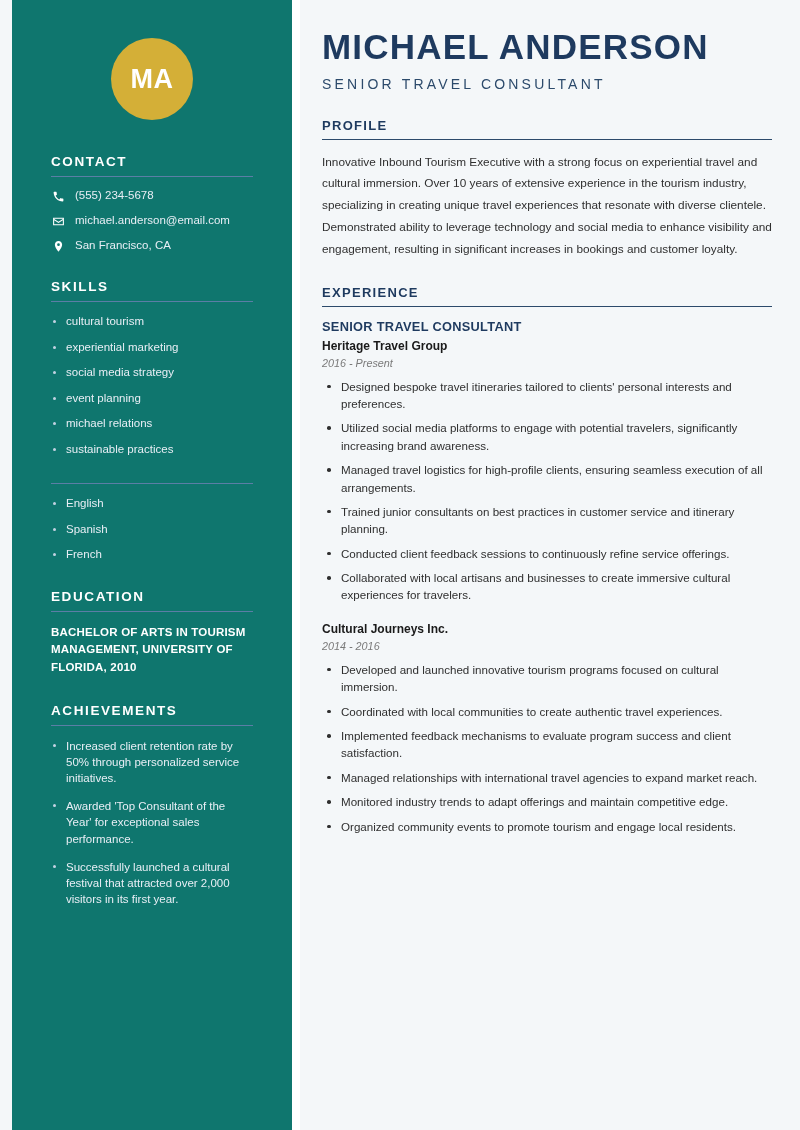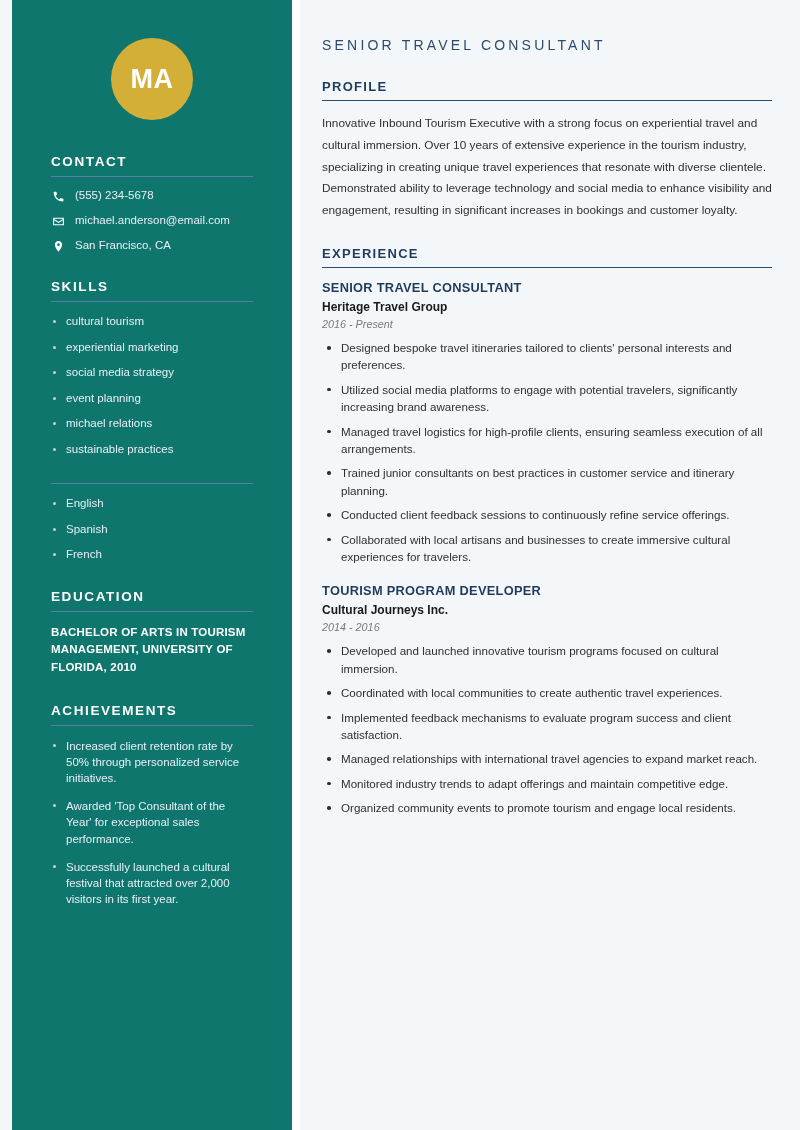--- a/index.html
+++ b/index.html
@@ -318,20 +318,21 @@
         <li>Successfully launched a cultural festival that attracted over 2,000 visitors in its first year.</li>
       </ul>
     </section>
 
   </aside>
 
   <div class="gutter"></div>
 
   <main class="main">
 
+    <h1 class="name">MICHAEL ANDERSON</h1>
     <div class="title">SENIOR TRAVEL CONSULTANT</div>
 
     <section>
       <div class="main-heading">PROFILE</div>
       <div class="main-rule"></div>
       <p class="profile-text">Innovative Inbound Tourism Executive with a strong focus on experiential travel and cultural immersion. Over 10 years of extensive experience in the tourism industry, specializing in creating unique travel experiences that resonate with diverse clientele. Demonstrated ability to leverage technology and social media to enhance visibility and engagement, resulting in significant increases in bookings and customer loyalty.</p>
     </section>
 
     <section class="experience-block">
       <div class="main-heading">EXPERIENCE</div>
@@ -345,21 +346,20 @@
           <li>Designed bespoke travel itineraries tailored to clients' personal interests and preferences.</li>
           <li>Utilized social media platforms to engage with potential travelers, significantly increasing brand awareness.</li>
           <li>Managed travel logistics for high-profile clients, ensuring seamless execution of all arrangements.</li>
           <li>Trained junior consultants on best practices in customer service and itinerary planning.</li>
           <li>Conducted client feedback sessions to continuously refine service offerings.</li>
           <li>Collaborated with local artisans and businesses to create immersive cultural experiences for travelers.</li>
         </ul>
       </div>
 
       <div class="job">
-        <div class="job-title">TOURISM PROGRAM DEVELOPER</div>
         <div class="job-company">Cultural Journeys Inc.</div>
         <div class="job-dates">2014 - 2016</div>
         <ul class="job-bullets">
           <li>Developed and launched innovative tourism programs focused on cultural immersion.</li>
           <li>Coordinated with local communities to create authentic travel experiences.</li>
           <li>Implemented feedback mechanisms to evaluate program success and client satisfaction.</li>
           <li>Managed relationships with international travel agencies to expand market reach.</li>
           <li>Monitored industry trends to adapt offerings and maintain competitive edge.</li>
           <li>Organized community events to promote tourism and engage local residents.</li>
         </ul>

